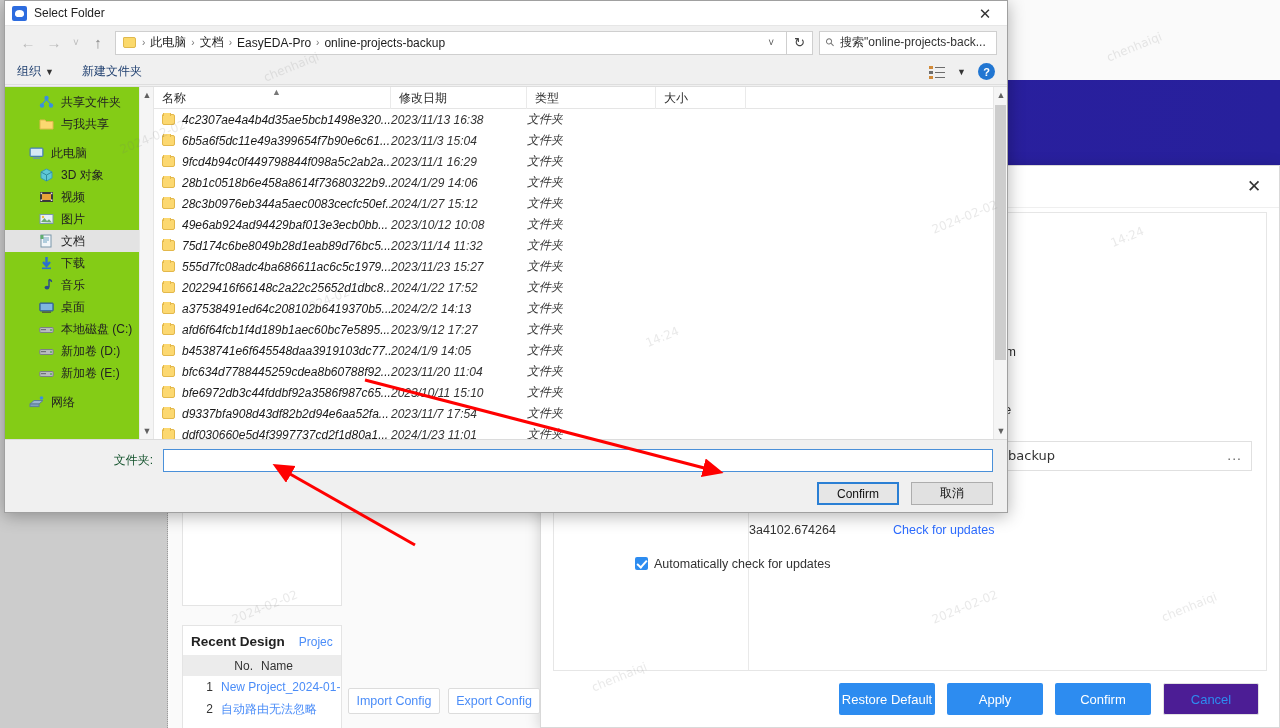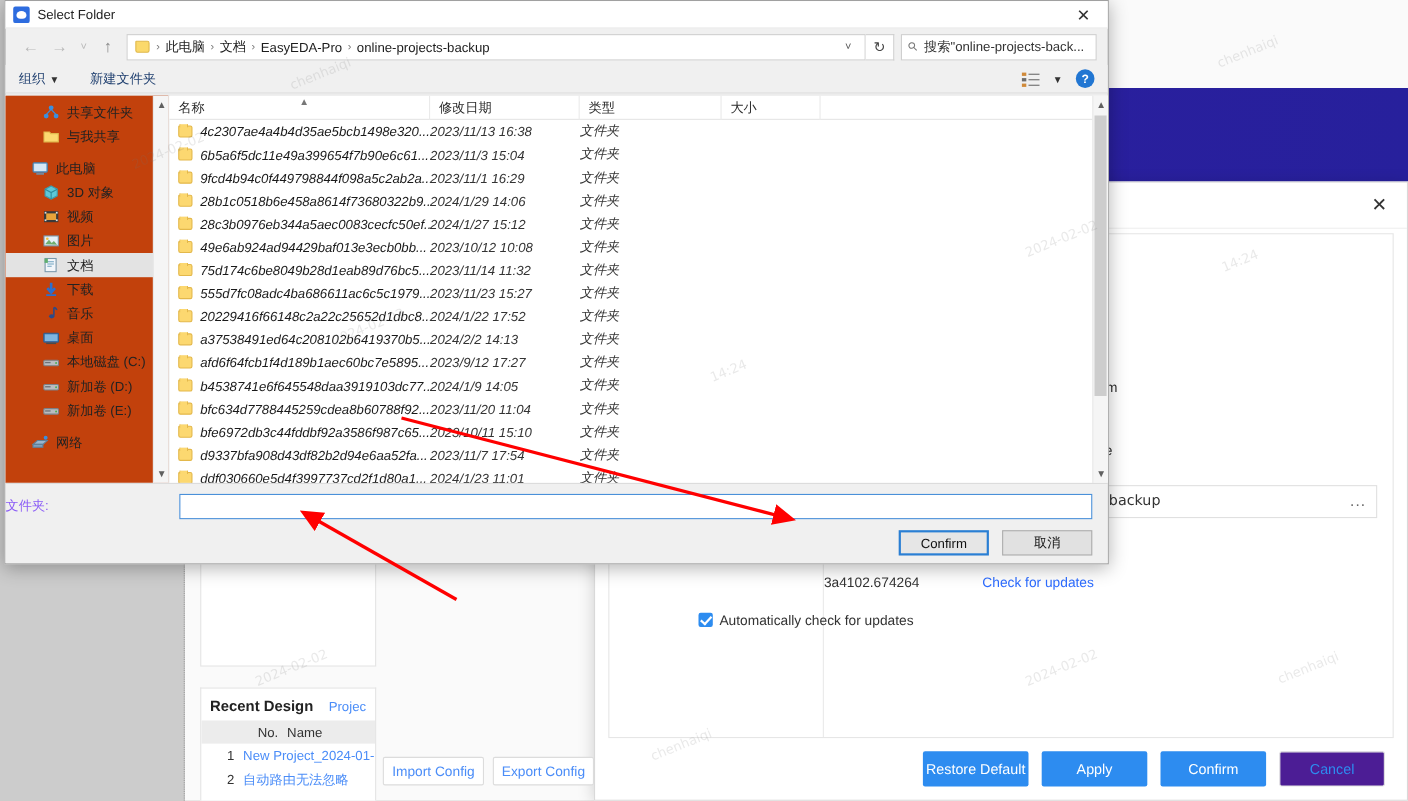--- a/index.html
+++ b/index.html
@@ -136,21 +136,21 @@
   .tb-item { font-size:12px; color:#1f3f6f; margin-right:28px; cursor:pointer; }
   .tb-item .car { font-size:9px; margin-left:4px; color:#333; }
   .tb-right { margin-left:auto; display:flex; align-items:center; gap:12px; }
   .view-icon { width:16px; height:12px; position:relative; cursor:pointer; }
   .view-icon i { position:absolute; display:block; background:#6d6d6d; }
   .help-btn { width:17px; height:17px; border-radius:50%; background:#2176d2; color:#fff;
      font-size:11px; font-weight:bold; display:flex; align-items:center; justify-content:center; cursor:pointer;}
 
   .fd-main { position:absolute; left:0; right:0; top:85px; bottom:73px; display:flex;
      background:#fff; border-top:1px solid #dedede; }
-  .fd-side { width:148px; background:#c2410c; position:relative; overflow:hidden; padding-top:4px; }
+  .fd-side { width:148px; background:#84cc16; position:relative; overflow:hidden; padding-top:4px; }
   .side-item { height:22px; display:flex; align-items:center; font-size:12px; color:#222;
      padding-left:24px; gap:7px; white-space:nowrap; cursor:pointer;}
   .side-item.indent { padding-left:34px; }
   .side-item.sel { background:#e3e3e3; }
   .side-ico { width:15px; height:14px; flex:none; position:relative; }
   .fd-side-scroll { position:absolute; right:0; top:0; width:14px; height:100%;
      background:#f5f5f5; border-left:1px solid #e8e8e8; }
   .sb-arrow { width:14px; height:16px; display:flex; align-items:center; justify-content:center;
      font-size:9px; color:#606060; cursor:pointer;}
 
@@ -170,21 +170,21 @@
      border-radius:1px 2px 2px 2px; position:relative; }
   .folder-ico:before { content:""; position:absolute; left:0; top:-3px; width:6px; height:3px;
      background:#fcd870; border:1px solid #e3b84b; border-bottom:none; border-radius:1px 1px 0 0;}
   .fl-scroll { position:absolute; right:0; top:0; width:14px; height:100%; background:#f5f5f5;
      border-left:1px solid #e8e8e8; }
   .fl-thumb { position:absolute; right:1px; top:18px; width:11px; height:255px; background:#cdcdcd; }
 
   .fd-bottom { position:absolute; left:0; right:0; bottom:0; height:73px; background:#f0f0f0;
      border-top:1px solid #dcdcdc; }
   .fb-row { display:flex; align-items:center; padding:9px 14px 0 0; }
-  .fb-label { width:158px; padding-right:10px; font-size:12px; color:#8b5cf6; }
+  .fb-label { width:158px; text-align:right; padding-right:10px; font-size:12px; color:#14532d; }
   .fb-input { flex:1; height:23px; border:1px solid #4a90d9; background:#fff; outline:none;
      font-size:12px; padding:0 5px; font-family:"Liberation Sans",sans-serif;}
   .fb-btns { display:flex; justify-content:flex-end; gap:12px; padding:10px 14px 0 0; }
   .fb-btn { width:82px; height:23px; font-size:12px; background:#e1e1e1; border:1px solid #adadad;
      cursor:pointer; font-family:"Liberation Sans",sans-serif; color:#111;}
   .fb-btn.primary { background:#e6e6e6; border:2px solid #2a7fd4; }
 
   
   .arrow-svg { position:absolute; left:0; top:0; width:1280px; height:728px;
      pointer-events:none; }

